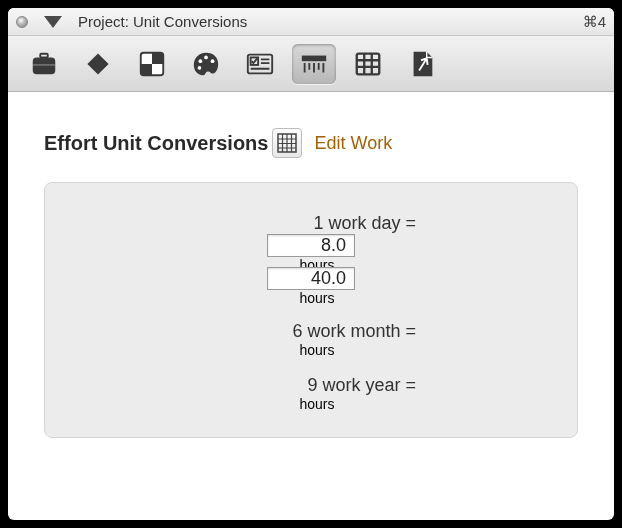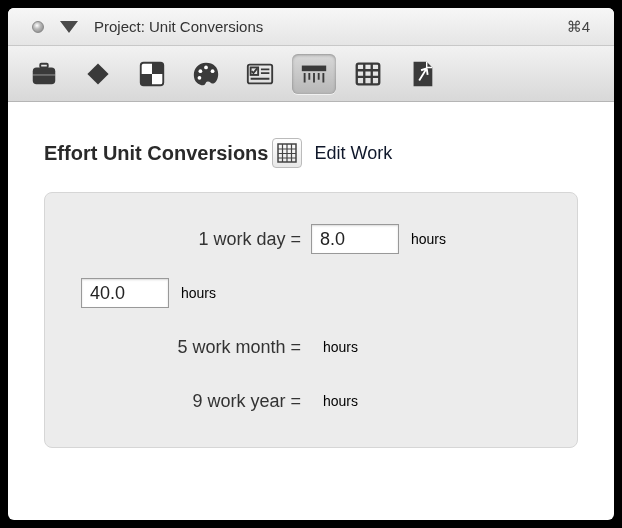--- a/index.html
+++ b/index.html
@@ -13,26 +13,26 @@
   .window {
     width: 606px;
     height: 512px;
     background: #fff;
     border-radius: 6px;
     box-shadow: 0 0 0 1px rgba(0,0,0,0.2);
     overflow: hidden;
     position: relative;
   }
   .titlebar {
-    height: 38px;
+    height: 28px;
     background: linear-gradient(#f7f7f7, #e5e5e5);
     border-bottom: 1px solid #c8c8c8;
     display: flex;
     align-items: center;
-    padding: 0 24px;
+    padding: 0 8px;
     gap: 16px;
   }
   .traffic-light {
     width: 12px; height: 12px;
     border-radius: 50%;
     background: radial-gradient(circle at 40% 35%, #fff 0%, #b9b9b9 40%, #7d7d7d 100%);
     border: 1px solid #888;
   }
   .disclosure {
     width: 0; height: 0;
@@ -96,48 +96,50 @@
     border: 1px solid #bbb;
     border-radius: 4px;
     background: linear-gradient(#fefefe, #e8e8e8);
     display: flex;
     align-items: center;
     justify-content: center;
     cursor: pointer;
   }
   .edit-label {
     font-size: 18px;
-    color: #0f172a;
+    color: #a16207;
   }
   .panel {
     background: #ececec;
     border: 1px solid #d6d6d6;
     border-radius: 8px;
     padding: 30px 36px 30px 36px;
   }
   .row {
     display: flex;
     align-items: center;
     margin-bottom: 22px;
     height: 32px;
+    flex-direction: column;
   }
   .row:last-child { margin-bottom: 0; }
   .row-label {
     width: 230px;
     text-align: right;
     font-size: 18px;
     color: #333;
     padding-right: 10px;
   }
   .row-input {
     width: 88px;
     height: 30px;
     border: 1px solid #999;
     background: #fff;
     font-size: 18px;
+    text-align: right;
     padding: 0 8px;
     font-family: inherit;
     color: #222;
     box-shadow: inset 0 1px 2px rgba(0,0,0,0.15);
   }
   .row-unit {
     font-size: 14px;
     color: #000000;
     padding-left: 12px;
   }
@@ -245,21 +247,21 @@
       <div class="row">
         <div class="row-label">1 work day =</div>
         <input class="row-input" value="8.0" style="">
         <div class="row-unit">hours</div>
       </div>
       <div class="row">
         <input class="row-input" value="40.0" style="">
         <div class="row-unit">hours</div>
       </div>
       <div class="row">
-        <div class="row-label">5 work month =</div>
+        <div class="row-label">6 work month =</div>
         <div class="row-unit">hours</div>
       </div>
       <div class="row">
         <div class="row-label">9 work year =</div>
         <div class="row-unit">hours</div>
       </div>
     </div>
   </div>
 
 </div>

